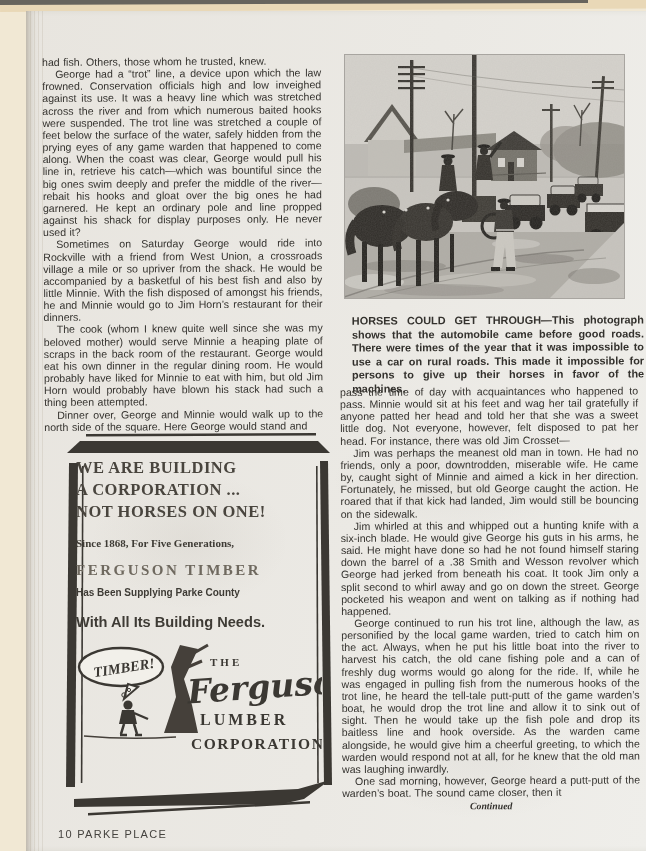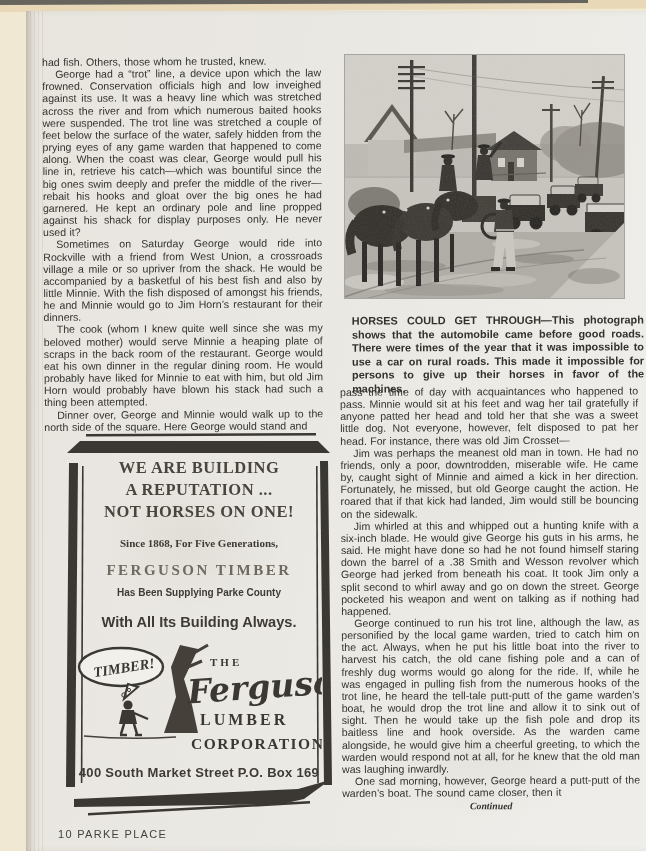--- a/index.html
+++ b/index.html
@@ -32,21 +32,21 @@
   .continued{text-align:center;font-weight:bold;font-style:italic;font-size:9.8px;margin-top:2px;font-family:"Liberation Serif",serif;}
 
   
   .photo{position:absolute;left:344px;top:54px;width:281px;height:245px;}
   .caption{position:absolute;left:352px;top:303px;width:292px;
     font-weight:bold;font-size:10.9px;line-height:13.6px;color:#33312d;text-align:justify;word-spacing:.8px;transform:rotate(-.25deg);}
 
   
   .ad{position:absolute;left:62px;top:433px;width:274px;height:392px;}
   .ad svg.frame{position:absolute;left:0;top:0;}
-  .adline{position:absolute;left:14px;right:14px;text-align:center;color:#3e3b35;}
+  .adline{position:absolute;left:14px;right:14px;text-align:left;color:#3e3b35;}
   .headline{top:24px;font-family:"Liberation Serif",serif;font-weight:bold;font-size:16.5px;line-height:22px;letter-spacing:.5px;color:#49453e;}
   .since{top:104px;font-weight:bold;font-size:11px;font-family:Liberation Serif, serif;}
   .fergline{top:129px;font-family:"Liberation Serif",serif;font-weight:bold;font-size:15px;letter-spacing:2.5px;color:#6f695f;}
   .supplying{top:154px;font-weight:bold;font-size:10px;}
   .needs{top:181px;font-weight:bold;font-size:14.6px;}
   .logo{position:absolute;left:14px;top:210px;}
   .address{top:332px;font-weight:bold;font-size:13px;letter-spacing:.3px;}
   .city{top:353px;font-weight:bold;font-size:16.5px;}
 
   .footer{position:absolute;left:58px;top:828px;font-size:11px;letter-spacing:1.3px;color:#45433f;}
@@ -201,27 +201,27 @@
       <polygon points="7,30 16,30 13,354 4,354"></polygon>
       <polygon points="20,33 21.6,33 20.4,350 18.8,350"></polygon>
       <polygon points="258,28 266,28 270,352 262,352"></polygon>
       <polygon points="254,33 255.6,33 256.8,350 255.2,350"></polygon>
       <polygon points="12,366 236,356 268,347 242,366 220,371 12,374"></polygon>
       <polygon points="26,380 248,368 248,370.6 26,382.6"></polygon>
     </g>
   </svg>
   <div class="adline headline">
     <span style="display:block">WE ARE BUILDING</span>
-    <span style="display:block">A REPUTATION ...</span>
+    <span style="display:block">A CORPORATION ...</span>
     <span style="display:block">NOT HORSES ON ONE!</span>
   </div>
   <div class="adline since">Since 1868, For Five Generations,</div>
   <div class="adline fergline">FERGUSON TIMBER</div>
   <div class="adline supplying">Has Been Supplying Parke County</div>
-  <div class="adline needs">With All Its Building Always.</div>
+  <div class="adline needs">With All Its Building Needs.</div>
 
   <svg class="logo" width="246" height="114" viewBox="0 0 246 114">
 
     <ellipse cx="45" cy="24" rx="42" ry="19" fill="#f2f0ea" stroke="#3b3833" stroke-width="2.4"></ellipse>
     <polygon points="52,41 48,56 62,44" fill="#f2f0ea" stroke="#3b3833" stroke-width="2"></polygon>
     <text x="17" y="30" transform="rotate(-9 45 25)" font-family="Liberation Serif, serif" font-style="italic" font-weight="bold" font-size="14.5" fill="#3b3833">TIMBER!</text>
 
     <polygon points="104,2 122,6 108,36 116,62 122,90 88,90 100,54 95,24" fill="#45403a"></polygon>
     <path d="M118,10 L132,2 M112,24 L126,18" stroke="#45403a" stroke-width="3"></path>
 
@@ -233,16 +233,15 @@
     <path d="M44,92 h7 M59,92 h7" stroke="#3b3833" stroke-width="2.4"></path>
     <path d="M58,70 L72,76" stroke="#3b3833" stroke-width="2.4"></path>
     <path d="M8,93 q44,4 92,1" stroke="#45403a" stroke-width="1.6" fill="none"></path>
 
     <text x="134" y="23" font-family="Liberation Serif, serif" font-weight="bold" font-size="11" letter-spacing="3" fill="#3b3833">THE</text>
     <text x="112" y="60" transform="rotate(-4 120 58)" font-family="DejaVu Serif, serif" font-style="italic" font-weight="bold" font-size="33" fill="#3b3833">Ferguson</text>
     <text x="124" y="82" font-family="Liberation Serif, serif" font-weight="bold" font-size="16" letter-spacing="3" fill="#3b3833">LUMBER</text>
     <text x="115" y="106" font-family="Liberation Serif, serif" font-weight="bold" font-size="15.5" letter-spacing="1.5" fill="#3b3833">CORPORATION</text>
   </svg>
 
-  <div class="adline address">400 South Market Street P.O. Box 169</div>
 </div>
 
 <div class="footer">10 PARKE PLACE</div>
 
 </body></html>

